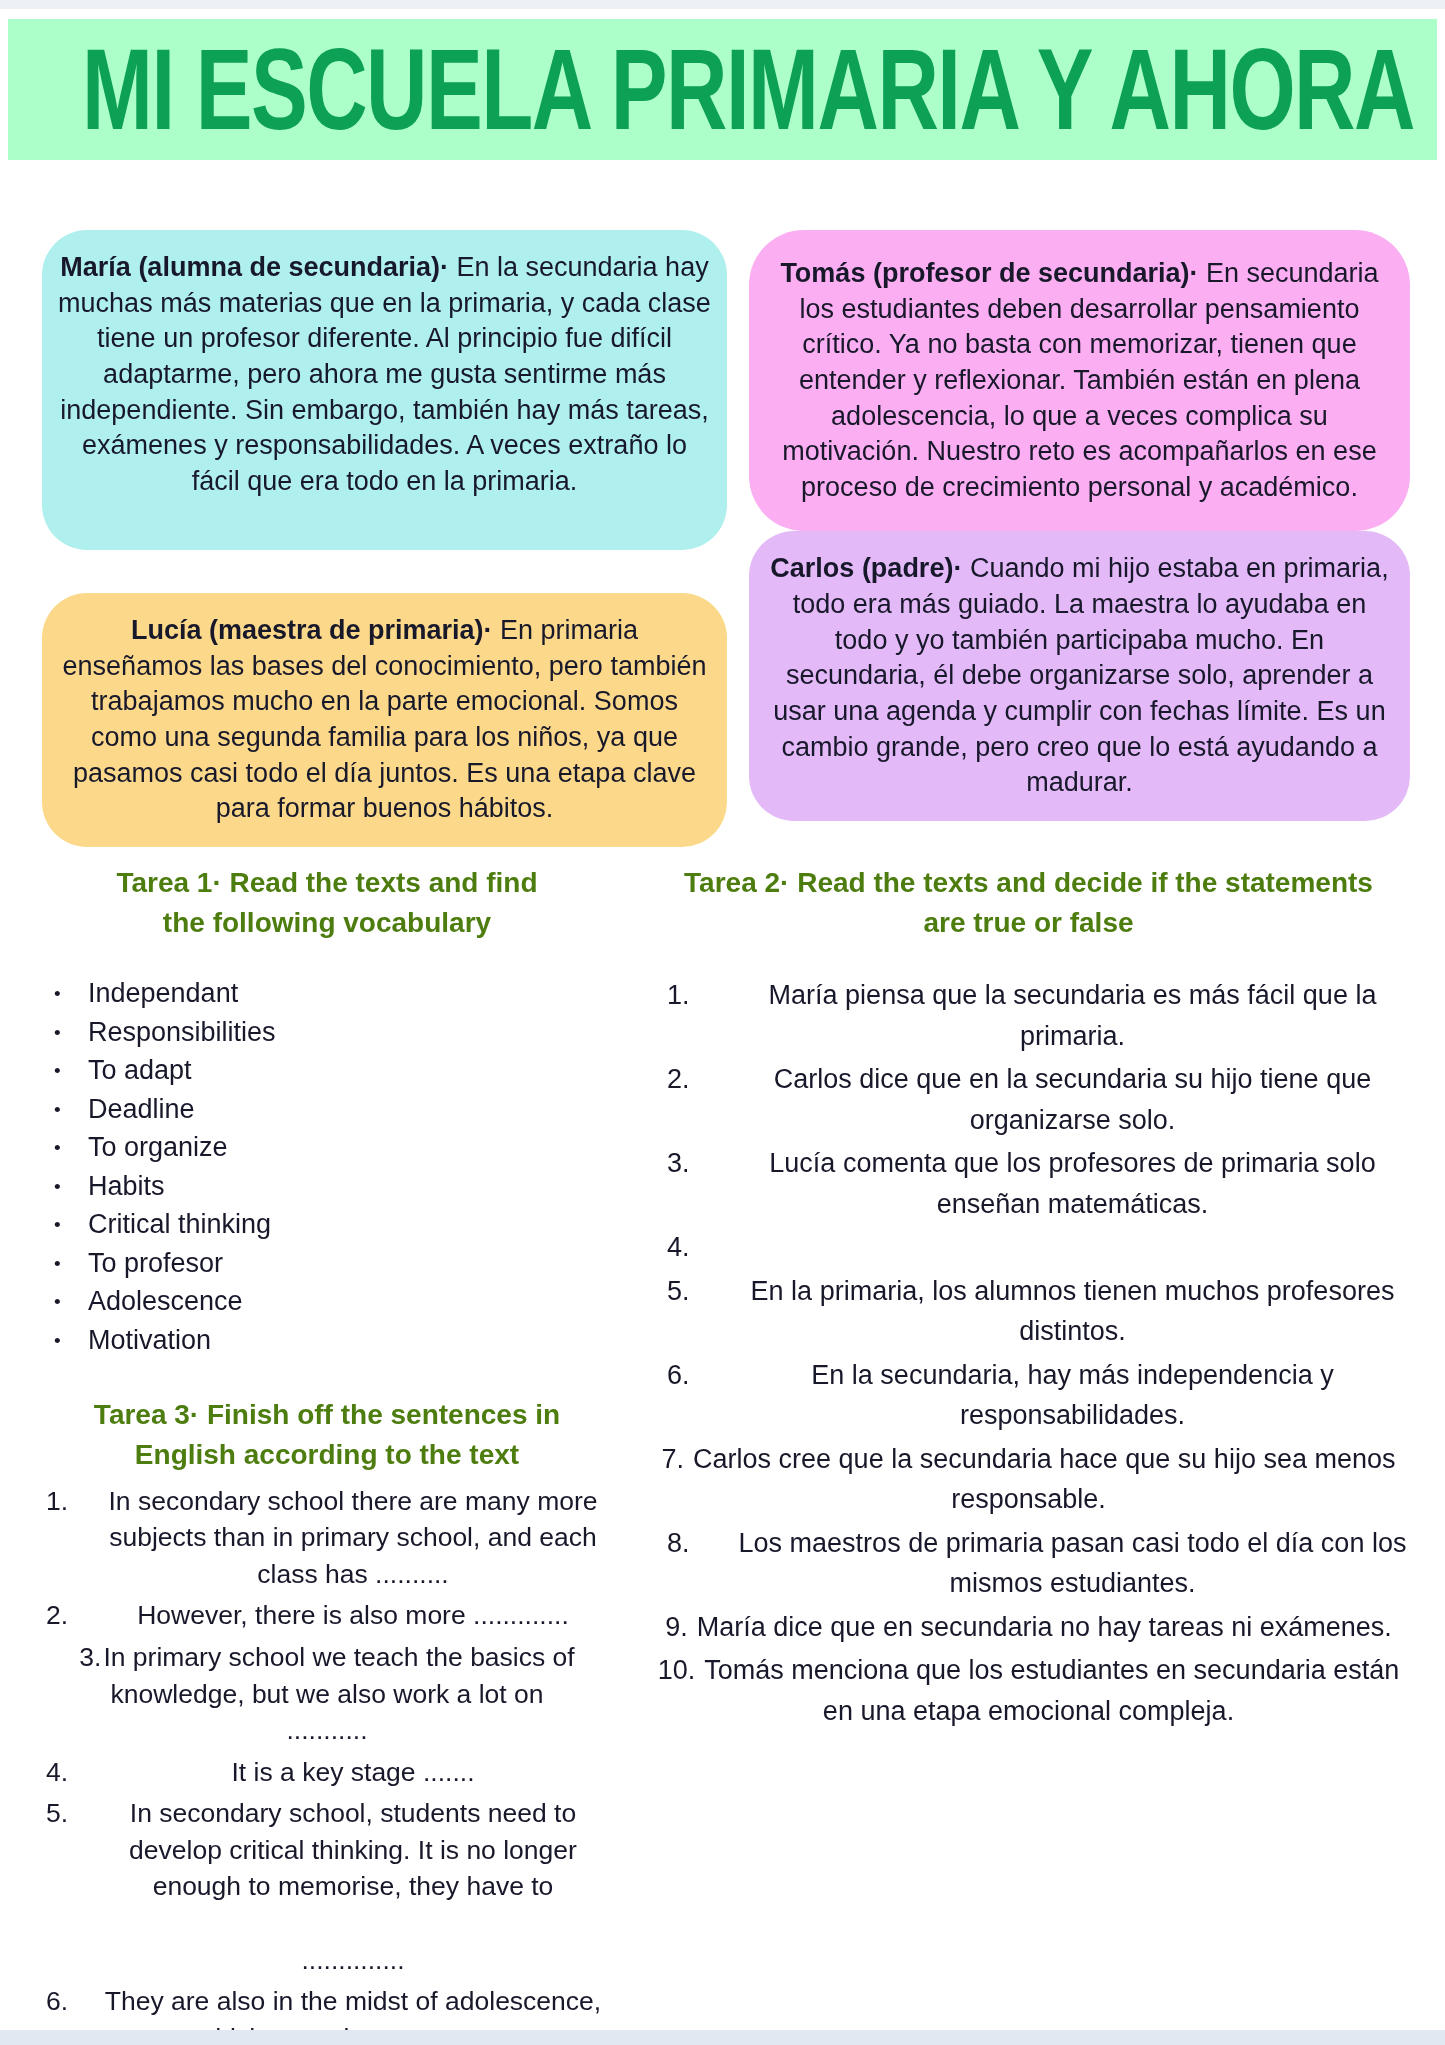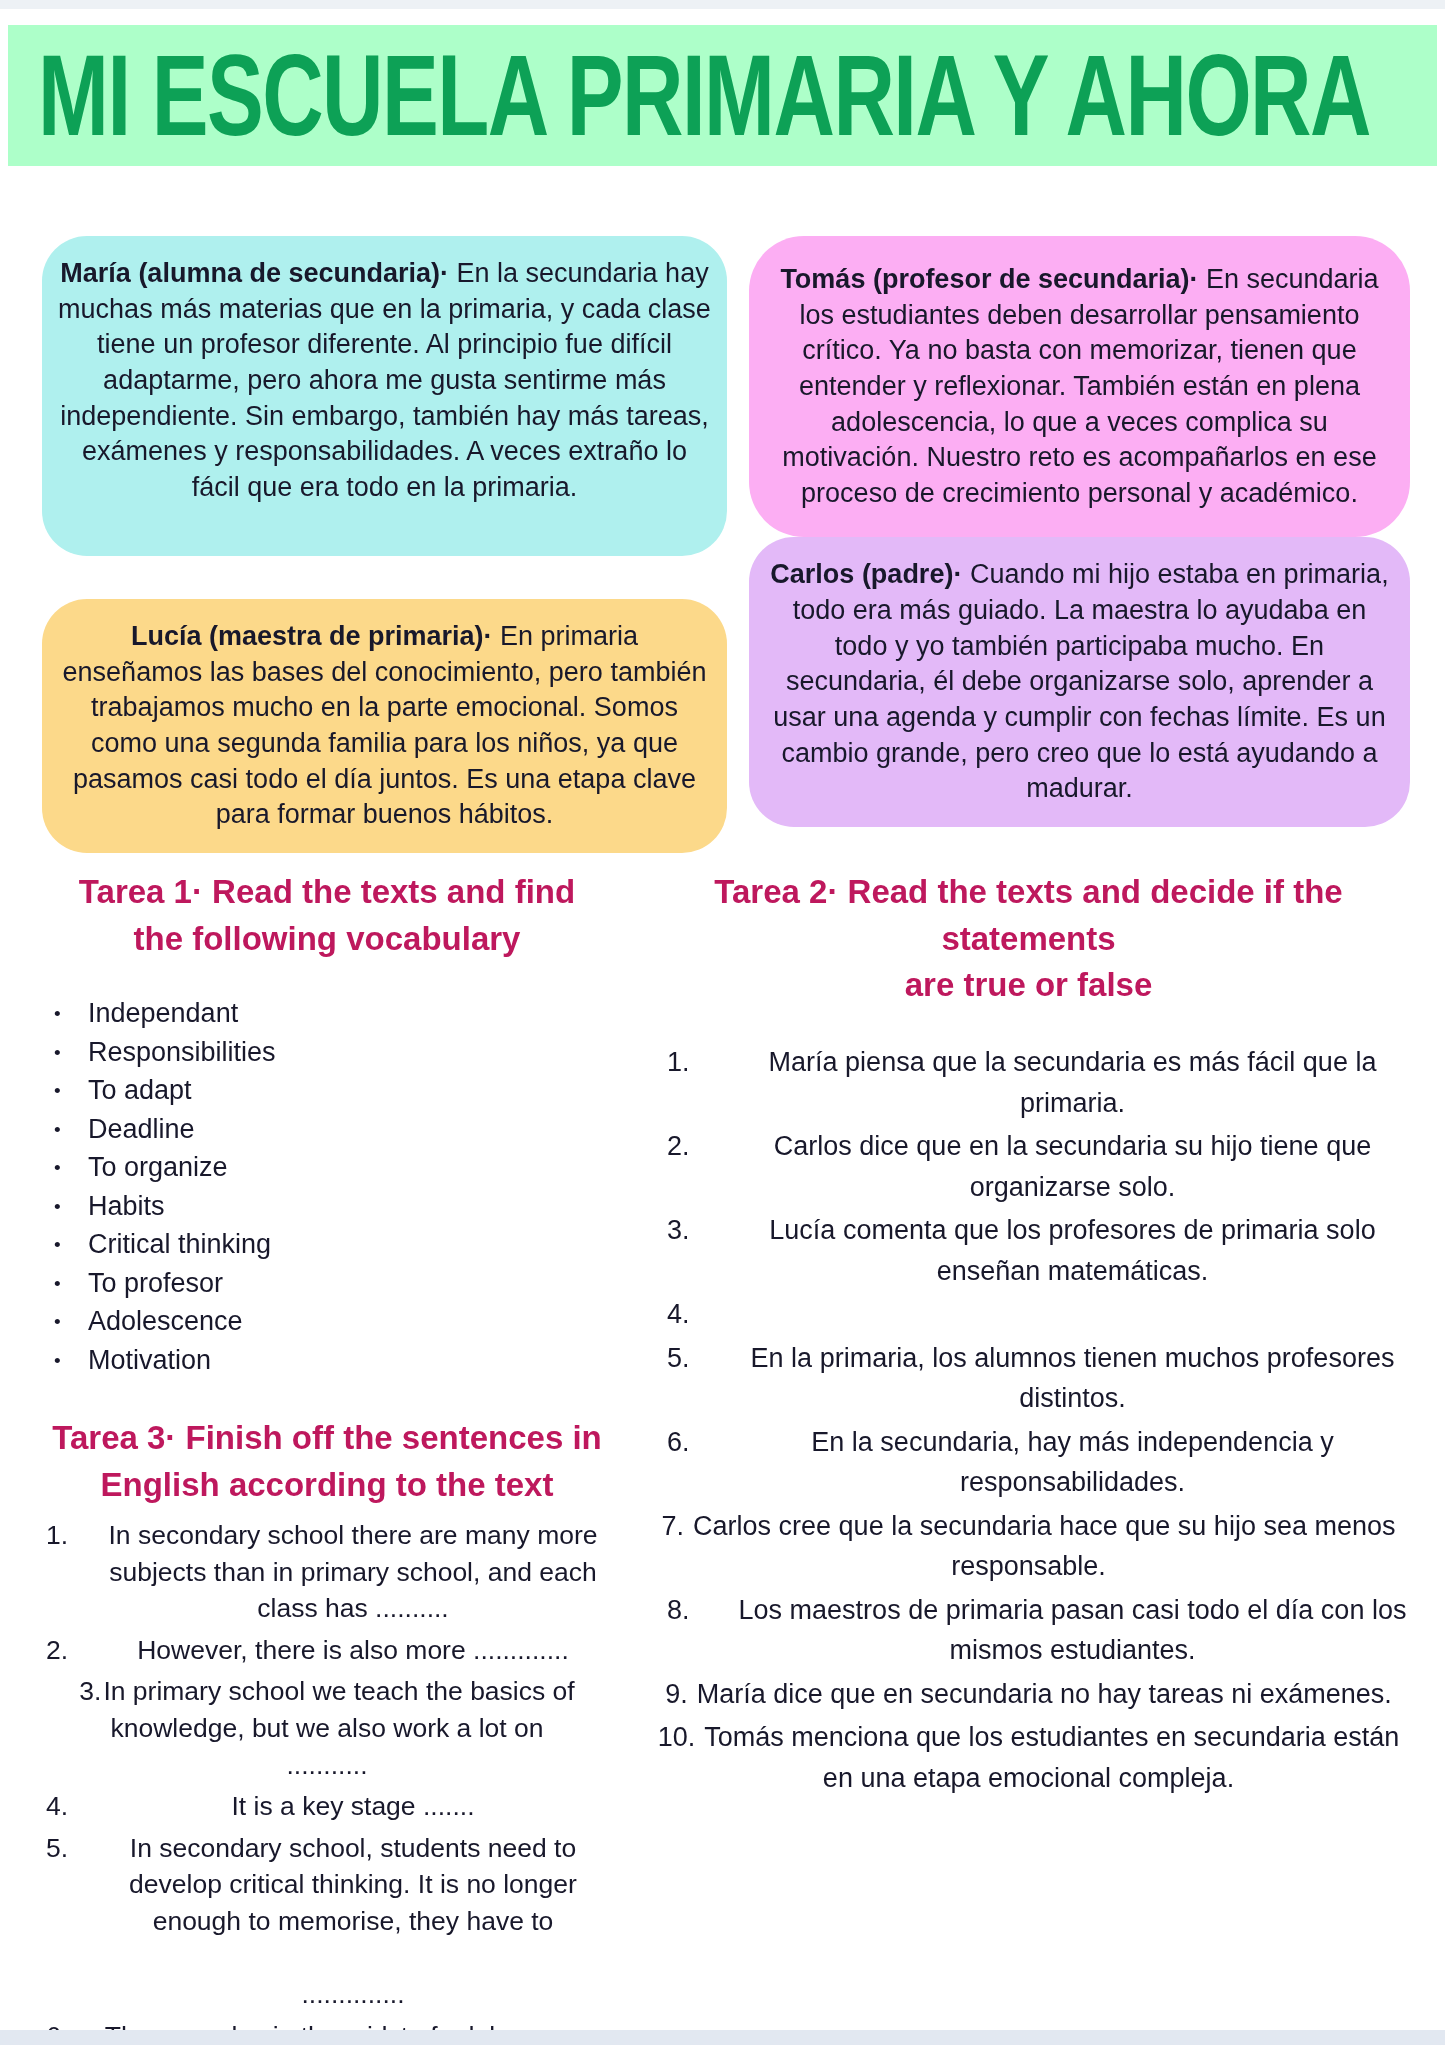--- a/index.html
+++ b/index.html
@@ -4,22 +4,22 @@
 <style>
   html,body{margin:0;padding:0;}
   body{
     width:1445px;height:2045px;position:relative;overflow:hidden;
     background:#ffffff;color:#18182b;
     font-family:"Liberation Sans","DejaVu Sans",sans-serif;
   }
   .top-strip{height:9px;background:#edf1f5;}
   .bottom-strip{position:absolute;left:0;bottom:0;width:100%;height:15px;background:#e2e8f1;}
   .header-band{
-    margin:16px 8px;height:141px;background:#adffc9;
-    display:flex;align-items:center;overflow:hidden;
+    margin:10px 8px;height:141px;background:#adffc9;
+    display:flex;align-items:center;overflow:hidden;padding-left:44px;
   }
   .page-title{
     font-size:112px;font-weight:bold;color:#0da156;line-height:1;
     white-space:nowrap;letter-spacing:-2px;
     transform:scale(0.76,1.02);transform-origin:left center;
     margin-left:30px;
   }
   .content{padding:0 35px 0 42px;}
   
   .boxes{display:flex;gap:22px;margin-top:70px;align-items:flex-start;}
@@ -32,22 +32,22 @@
   .speech-box .speaker{font-weight:bold;}
   .box-maria{background:#aff0ee;margin-bottom:43px;min-height:280px;}
   .box-lucia{background:#fcd98a;}
   .box-carlos{background:#e3b9f8;margin-bottom:38px;}
   .box-tomas{background:#fcaef3;border-radius:55px;padding:26px 16px;}
   
   .tasks{display:flex;margin-top:4px;align-items:flex-start;}
   .task-col-left{width:570px;flex:none;}
   .task-col-right{flex:1;min-width:0;margin-left:35px;}
   .task-title{
-    font-weight:bold;font-size:33px;line-height:1.42;text-align:center;
-    white-space:pre-line;color:#be185d;
+    font-weight:bold;font-size:28px;line-height:1.42;text-align:center;
+    white-space:pre-line;color:#4d7c0f;
   }
   
   .vocab-list{margin-top:32px;}
   .vocab-item{display:flex;align-items:center;height:38.5px;}
   .vocab-item .bullet{flex:none;width:34px;padding-left:12px;font-size:19px;line-height:1;}
   .vocab-item .word{flex:1;font-size:27px;}
   
   .t2-list{margin-top:33px;font-size:27px;line-height:1.5;}
   .t2-item{display:flex;margin-bottom:3px;}
   .t2-item .num{flex:none;width:88px;padding-left:20px;box-sizing:border-box;}

